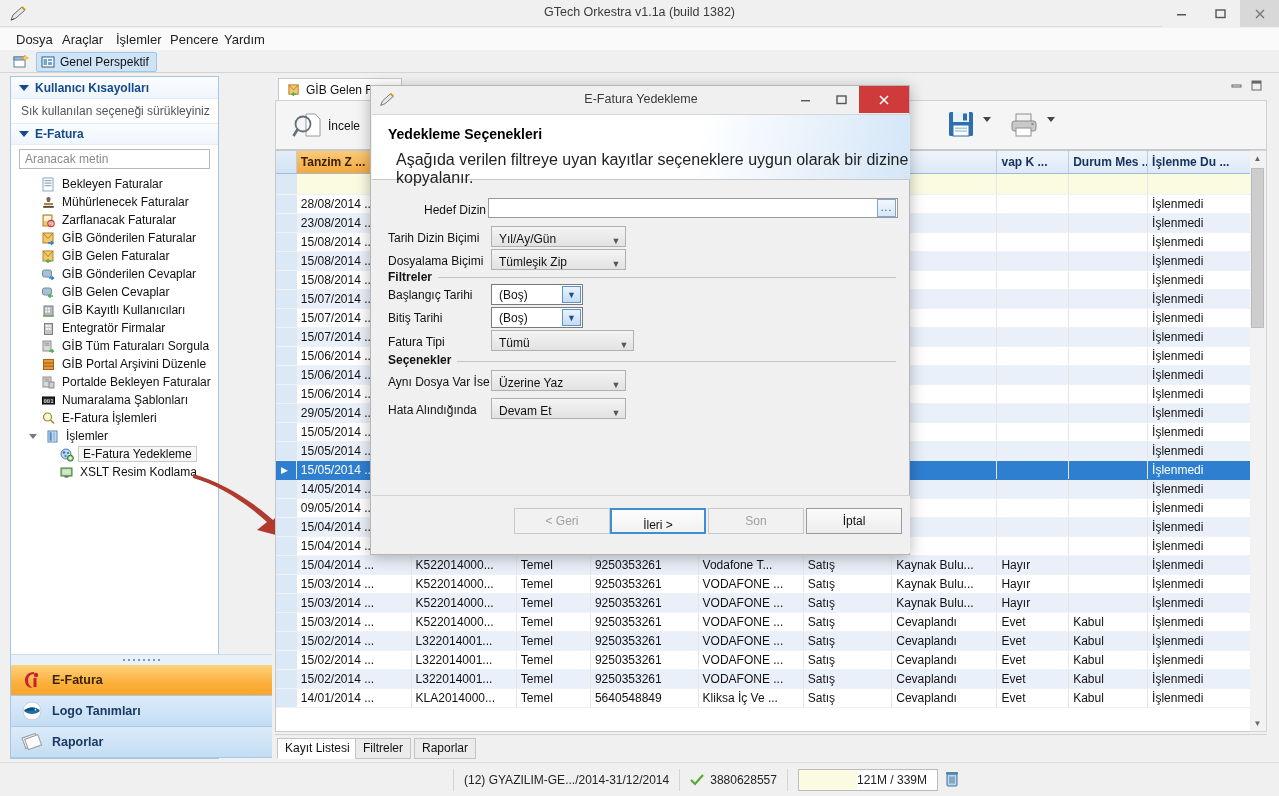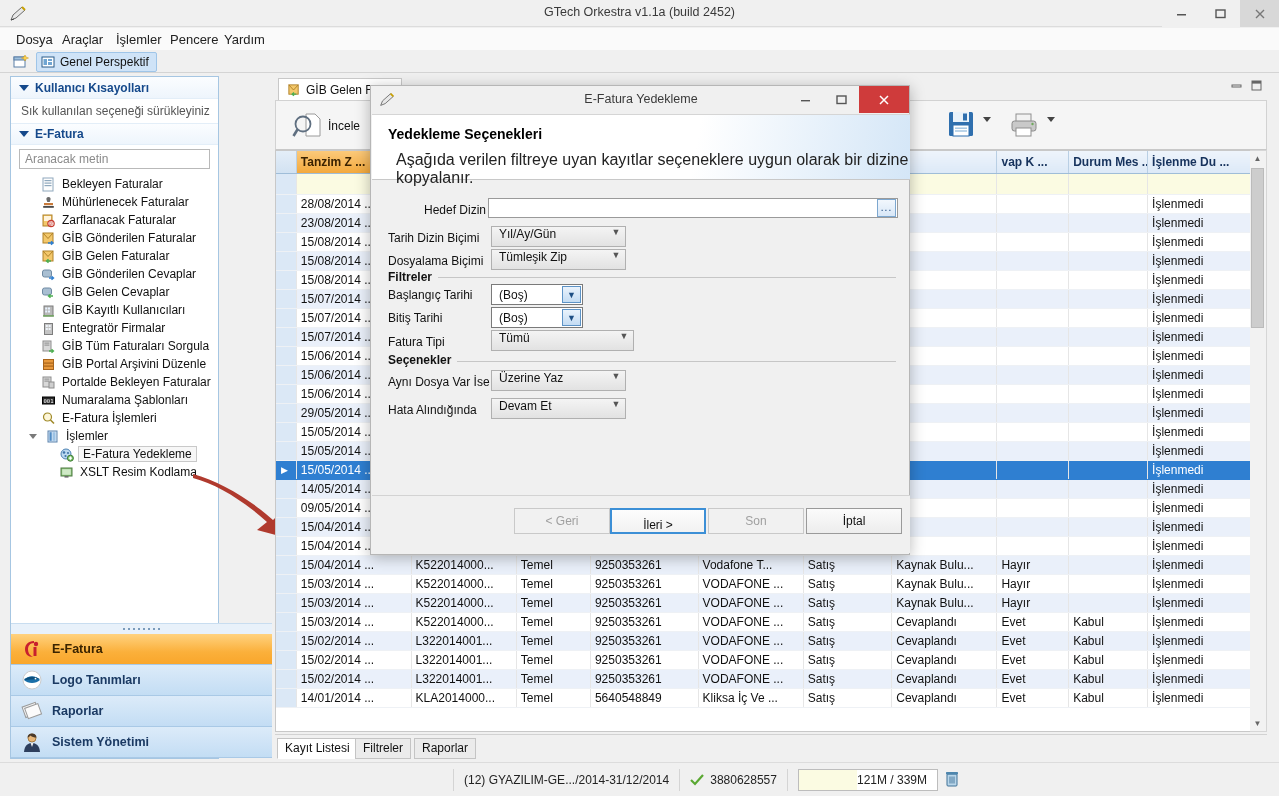--- a/index.html
+++ b/index.html
@@ -221,21 +221,21 @@
     position:absolute; background:#fff; border:1px solid #9a9a9a; height:20px;
   }
   .browse-btn {
     position:absolute; width:19px; height:18px;
     background:linear-gradient(#f2f7fd,#d8e7f7); border:1px solid #7da7cf;
     display:flex; align-items:center; justify-content:center;
     color:#14427a; font-size:10px; letter-spacing:1px; line-height:1;
   }
   .combo-flat {
     position:absolute; height:21px; background:linear-gradient(#f4f4f4,#e2e2e2);
-    border:1px solid #b0b0b0; display:flex; align-items:flex-start;
+    border:1px solid #b0b0b0; display:flex; align-items:flex-end;
     padding:0 0 0 7px; font-size:12px; color:#111;
   }
   .combo-flat .cv { flex:1; }
   .combo-flat .chev {
     width:18px; display:flex; align-items:center; justify-content:center;
     color:#555; font-size:9px;
   }
   .combo-dd {
     position:absolute; height:21px; background:#fff; border:1px solid #7a7a7a;
     display:flex; align-items:center; padding:0 0 0 7px; font-size:12px; color:#111;
@@ -273,21 +273,21 @@
 <div id="app">
 
   <div class="titlebar">
     <span class="app-icon">
       <svg width="20" height="20" viewBox="0 0 20 20">
         <path d="M3 16 L5 11 L14 3 L17 6 L8 14 Z" fill="#e8e8e8" stroke="#6b6b6b" stroke-width="1"></path>
         <path d="M14 3 L17 6" stroke="#c8a000" stroke-width="2"></path>
         <path d="M3 16 L6 15" stroke="#444" stroke-width="1"></path>
       </svg>
     </span>
-    <div class="title">GTech Orkestra v1.1a (build 2452)</div>
+    <div class="title">GTech Orkestra v1.1a (build 1382)</div>
     <div class="winbtns">
       <div class="winbtn">
         <svg width="11" height="11">
             <rect x="1" y="6" width="9" height="1.5" fill="#555"></rect>
           </svg>
       </div>
       <div class="winbtn">
         <svg width="11" height="11">
             <rect x="1" y="2" width="9" height="7.5" fill="none" stroke="#555" stroke-width="1.4"></rect>
           </svg>
@@ -584,31 +584,20 @@
       <div class="navbtn">
         <span class="nb-icon">
           <svg width="22" height="22" viewBox="0 0 22 22">
               <g transform="rotate(-20 11 11)">
                 <rect x="3" y="4" width="14" height="11" fill="#f4f4f4" stroke="#9a9a9a"></rect>
                 <rect x="5" y="6" width="14" height="11" fill="#fbfbfb" stroke="#9a9a9a"></rect>
               </g>
             </svg>
         </span>
         <span>Raporlar</span>
-      </div>
-      <div class="navbtn">
-        <span class="nb-icon">
-          <svg width="22" height="22" viewBox="0 0 22 22">
-              <circle cx="11" cy="7" r="4" fill="#e8b77a" stroke="#a87c3e"></circle>
-              <path d="M11 2.5 c-3 0 -4.5 2 -4.5 4 c2-0.5 3-2 3-2 c1.5 1.5 3.5 2 6 2 c0-2 -1.5-4 -4.5-4Z" fill="#4b3a2a"></path>
-              <path d="M3 21 C3.5 14.5 7 12 11 12 C15 12 18.5 14.5 19 21 Z" fill="#2d3f5e"></path>
-              <path d="M9.5 12 L11 16 L12.5 12 Z" fill="#eeeeee"></path>
-            </svg>
-        </span>
-        <span>Sistem Yönetimi</span>
       </div>
     </div>
   </div>
 
   <div class="editor">
 
     <div class="tabrow">
       <div class="edittab">
         <svg width="14" height="14" viewBox="0 0 15 15">
           <rect x="2" y="2" width="10" height="10" fill="#f3c86b" stroke="#b08128"></rect>

